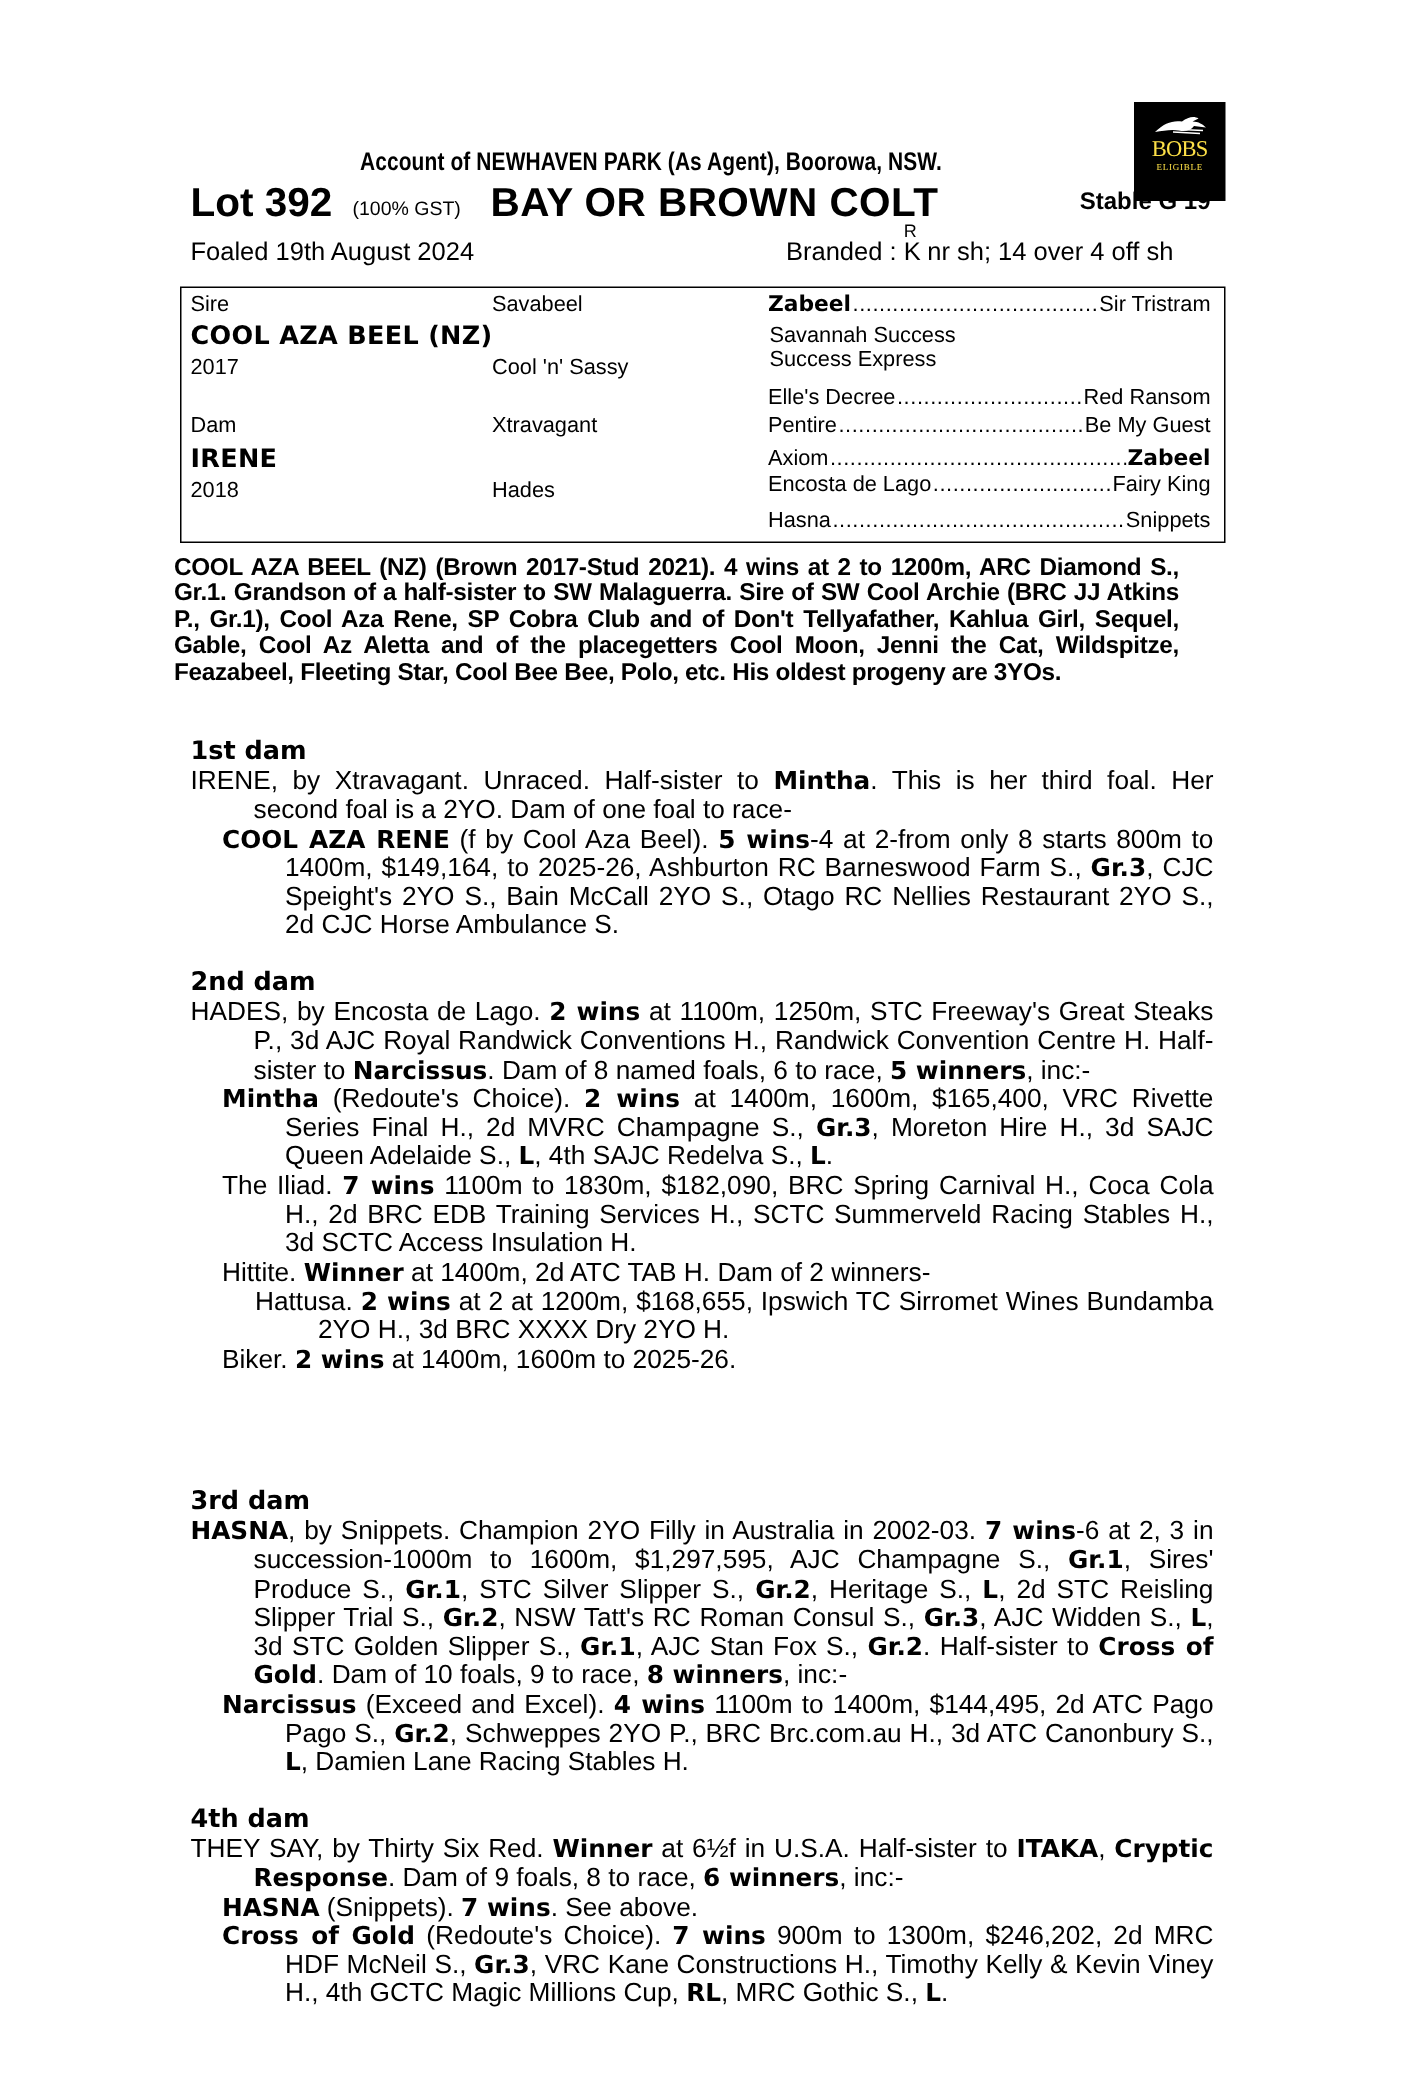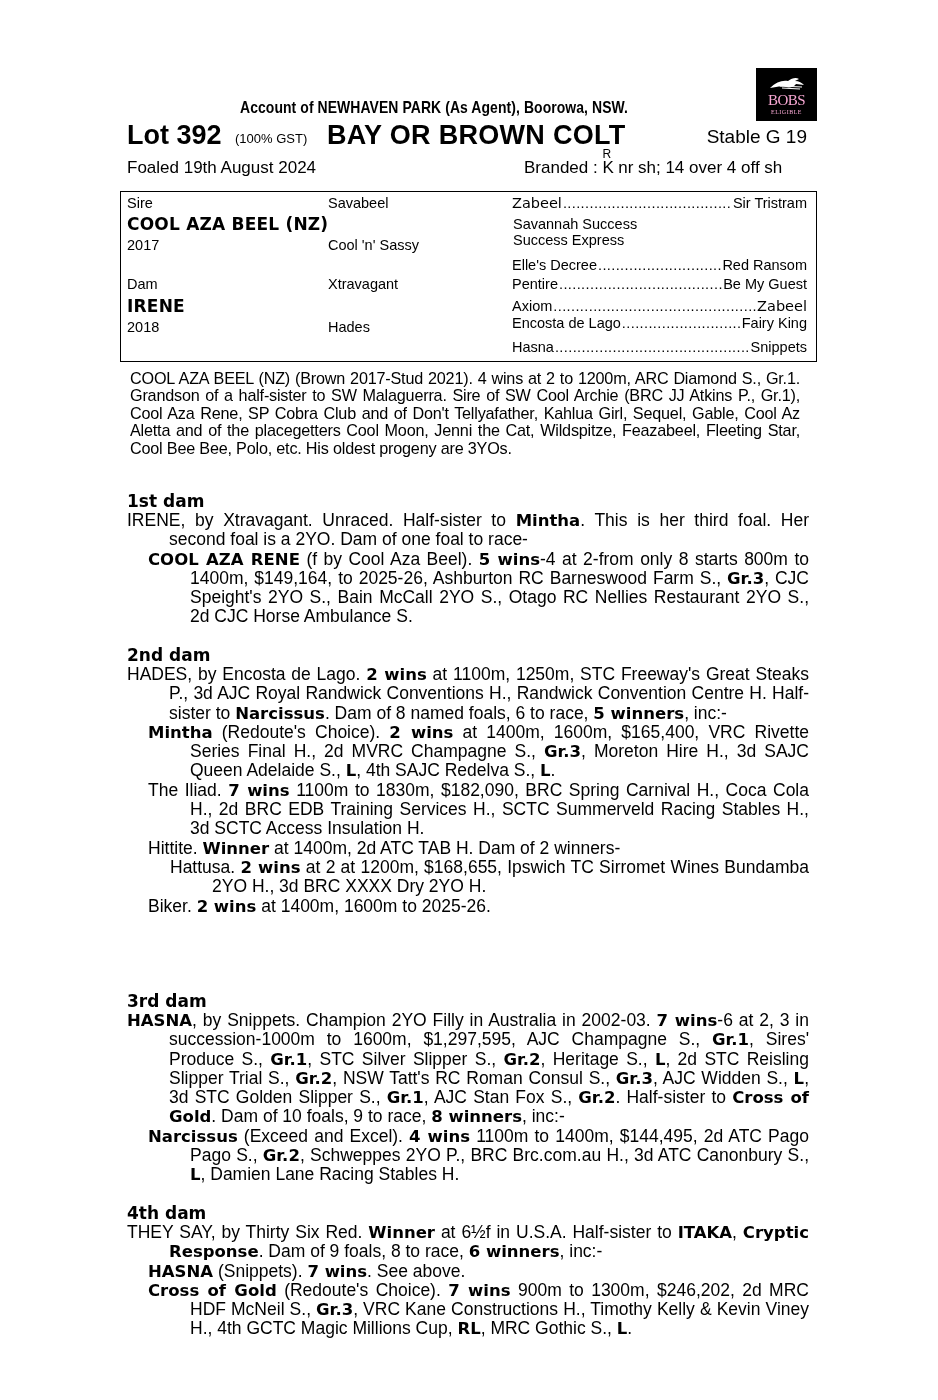--- a/index.html
+++ b/index.html
@@ -1,46 +1,46 @@
 <!DOCTYPE html>
 <html><head>
 <meta charset="utf-8">
 <style>
   html, body { margin: 0; padding: 0; background: #ffffff; }
   body { width: 938px; height: 1400px; position: relative; overflow: hidden; color: #000; font-family: "Liberation Sans", sans-serif; }
   .page { position: absolute; left: 0; top: 0; width: 938px; height: 1400px; }
 
-  .logo { position: absolute; left: 756px; top: 68px; width: 61px; height: 53px; background: #000; color: #f9a8d4; text-align: center; }
+  .logo { position: absolute; left: 756px; top: 68px; width: 61px; height: 66px; background: #000; color: #fde047; text-align: center; }
   .logo svg { position: absolute; left: 10px; top: 6px; }
   .logo .bobs { position: absolute; left: 0; right: 0; top: 24px; font-family: "Liberation Serif", serif; font-size: 15px; letter-spacing: -0.5px; line-height: 16px; }
   .logo .elig { position: absolute; left: 0; right: 0; top: 41px; font-family: "Liberation Serif", serif; font-size: 6px; letter-spacing: 0.5px; line-height: 7px; }
 
   .account { position: absolute; left: 240px; top: 98px; font-family: "Liberation Sans", sans-serif; font-weight: bold; font-size: 17px; transform: scaleX(0.82); transform-origin: left top; white-space: nowrap; letter-spacing: 0.1px; }
 
   .lotline { position: absolute; left: 127px; top: 120px; width: 690px; height: 32px; white-space: nowrap; }
   .lot { position: absolute; left: 0; top: 0; font-weight: bold; font-size: 27px; }
   .gst { position: absolute; left: 108px; top: 11px; font-size: 13px; }
   .colt { position: absolute; left: 200px; top: 0; font-weight: bold; font-size: 27px; letter-spacing: 0.3px; }
-  .stable { position: absolute; right: 10px; top: 6px; font-weight: normal; font-size: 19px; }
+  .stable { position: absolute; right: 10px; top: 6px; font-weight: bold; font-size: 16px; }
 
   .foaled { position: absolute; left: 127px; top: 158px; font-size: 17px; }
   .branded { position: absolute; left: 524px; top: 158px; font-size: 17px; white-space: nowrap; }
   .brand-mark { display: inline-block; position: relative; width: 11px; }
   .brand-mark .r { position: absolute; left: 0; top: -11px; font-size: 12px; }
 
   .pedbox { position: absolute; left: 120px; top: 191px; width: 695px; height: 169px; border: 1.5px solid #000; }
   .pcell { position: absolute; font-size: 14.5px; white-space: nowrap; }
   .pbig { position: absolute; font-family: "DejaVu Sans", sans-serif; font-weight: bold; font-size: 17px; white-space: nowrap; letter-spacing: 0.2px; }
   .anc { position: absolute; left: 391px; width: 295px; height: 20px; font-size: 14.5px; display: flex; align-items: baseline; white-space: nowrap; }
   .anc .l, .anc .r { flex: none; }
   .anc .dots { flex: 1; overflow: hidden; margin: 0 1px; }
   .anc .dots::before { content: "..............................................................................................................................."; letter-spacing: 0.4px; }
-  .anc .bold { font-family: "DejaVu Sans", sans-serif; font-weight: normal; font-size: 14.5px; }
+  .anc .bold { font-family: "DejaVu Sans", sans-serif; font-weight: bold; font-size: 14.5px; }
 
-  .sireblurb { position: absolute; left: 130px; top: 370px; width: 670px; font-family: "Liberation Sans", sans-serif; font-weight: normal; font-size: 16.2px; line-height: 17.4px; text-align: justify; letter-spacing: -0.2px; }
+  .sireblurb { position: absolute; left: 116px; top: 370px; width: 670px; font-family: "Liberation Sans", sans-serif; font-weight: bold; font-size: 16.2px; line-height: 17.4px; text-align: justify; letter-spacing: -0.2px; }
 
   .section { position: absolute; left: 127px; width: 682px; font-size: 17.5px; line-height: 19.3px; }
   .sec-head { font-family: "DejaVu Sans", sans-serif; font-weight: bold; font-size: 17px; line-height: 20px; margin-bottom: 0; }
   .para { text-align: justify; padding-left: 42px; text-indent: -42px; }
   .para.l1 { padding-left: 63px; text-indent: -42px; }
   .para.l2 { padding-left: 85px; text-indent: -42px; }
   .b { font-family: "DejaVu Sans", sans-serif; font-weight: bold; font-size: 16.5px; }
 </style>
 </head>
 <body>

